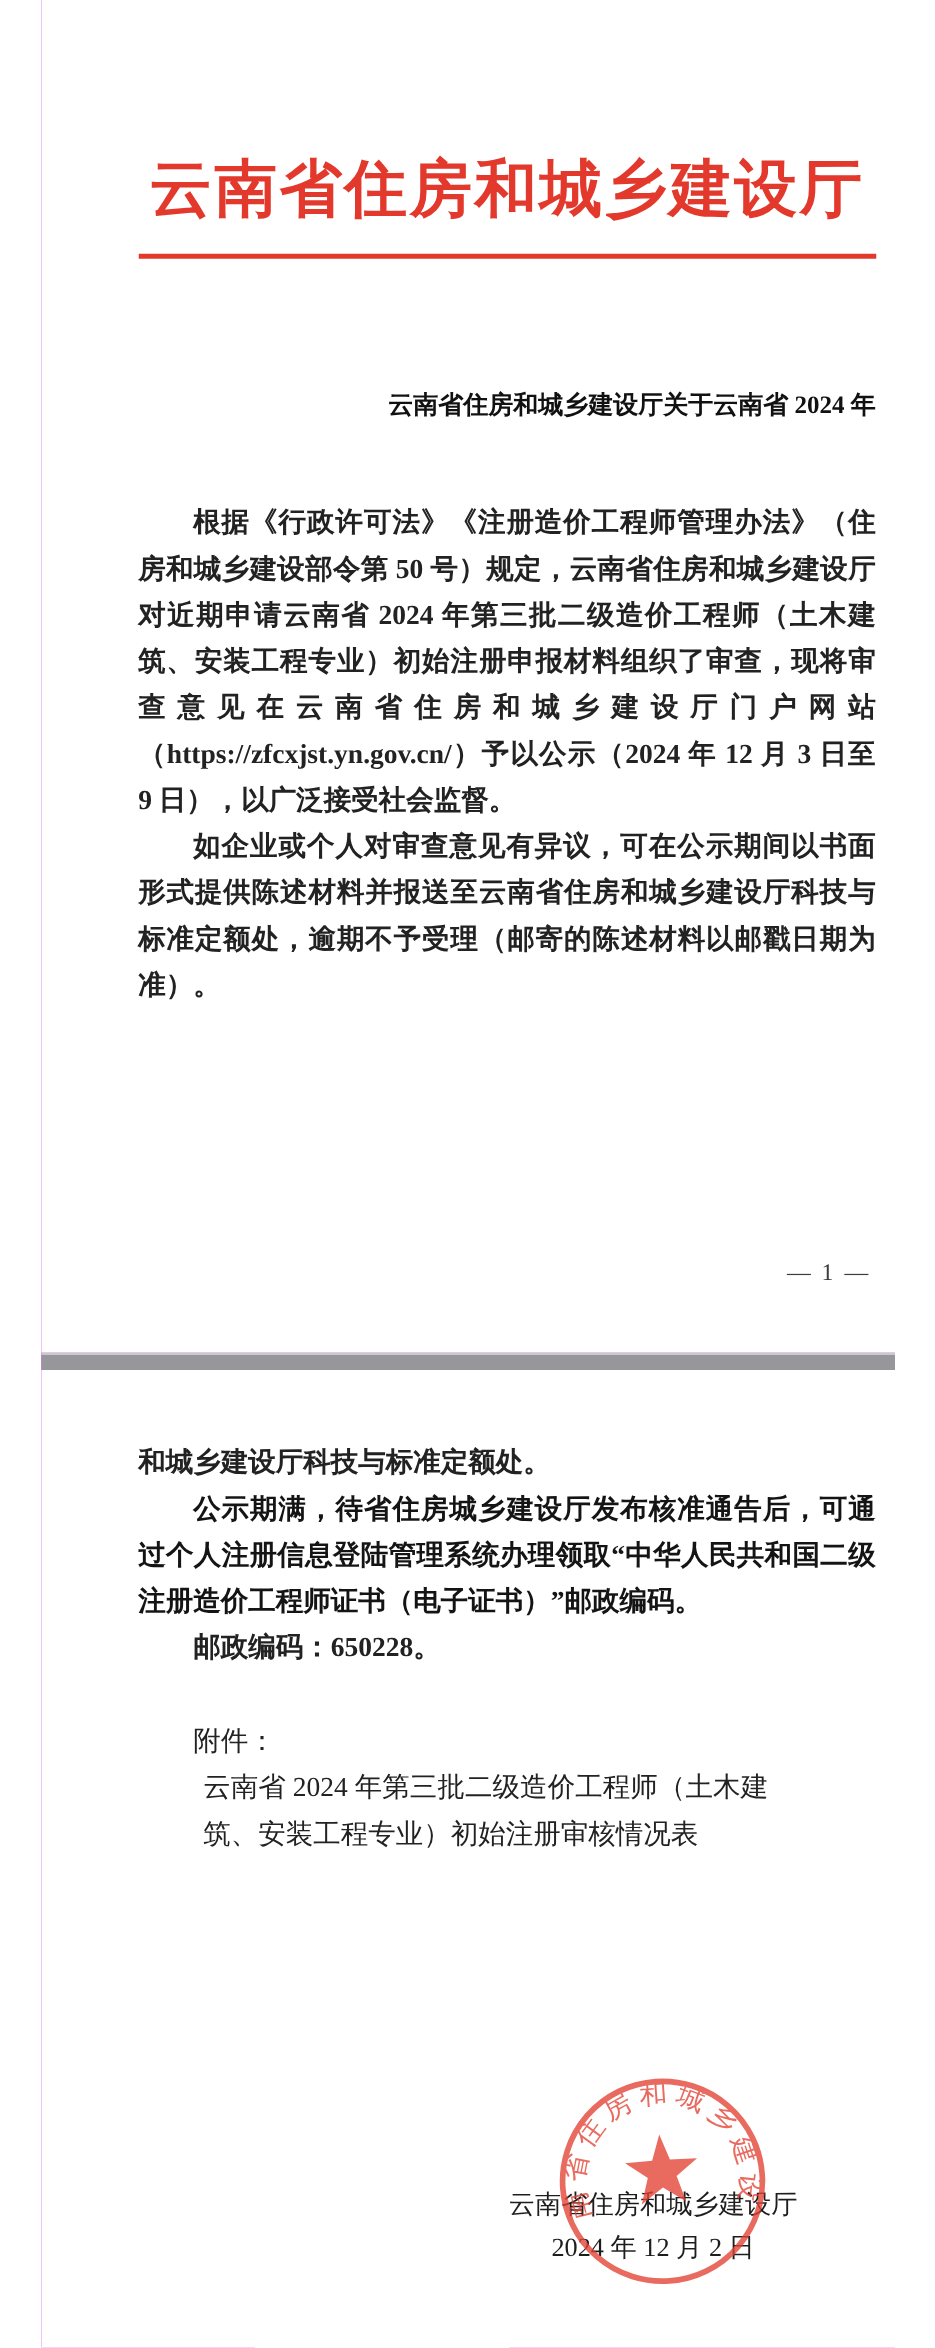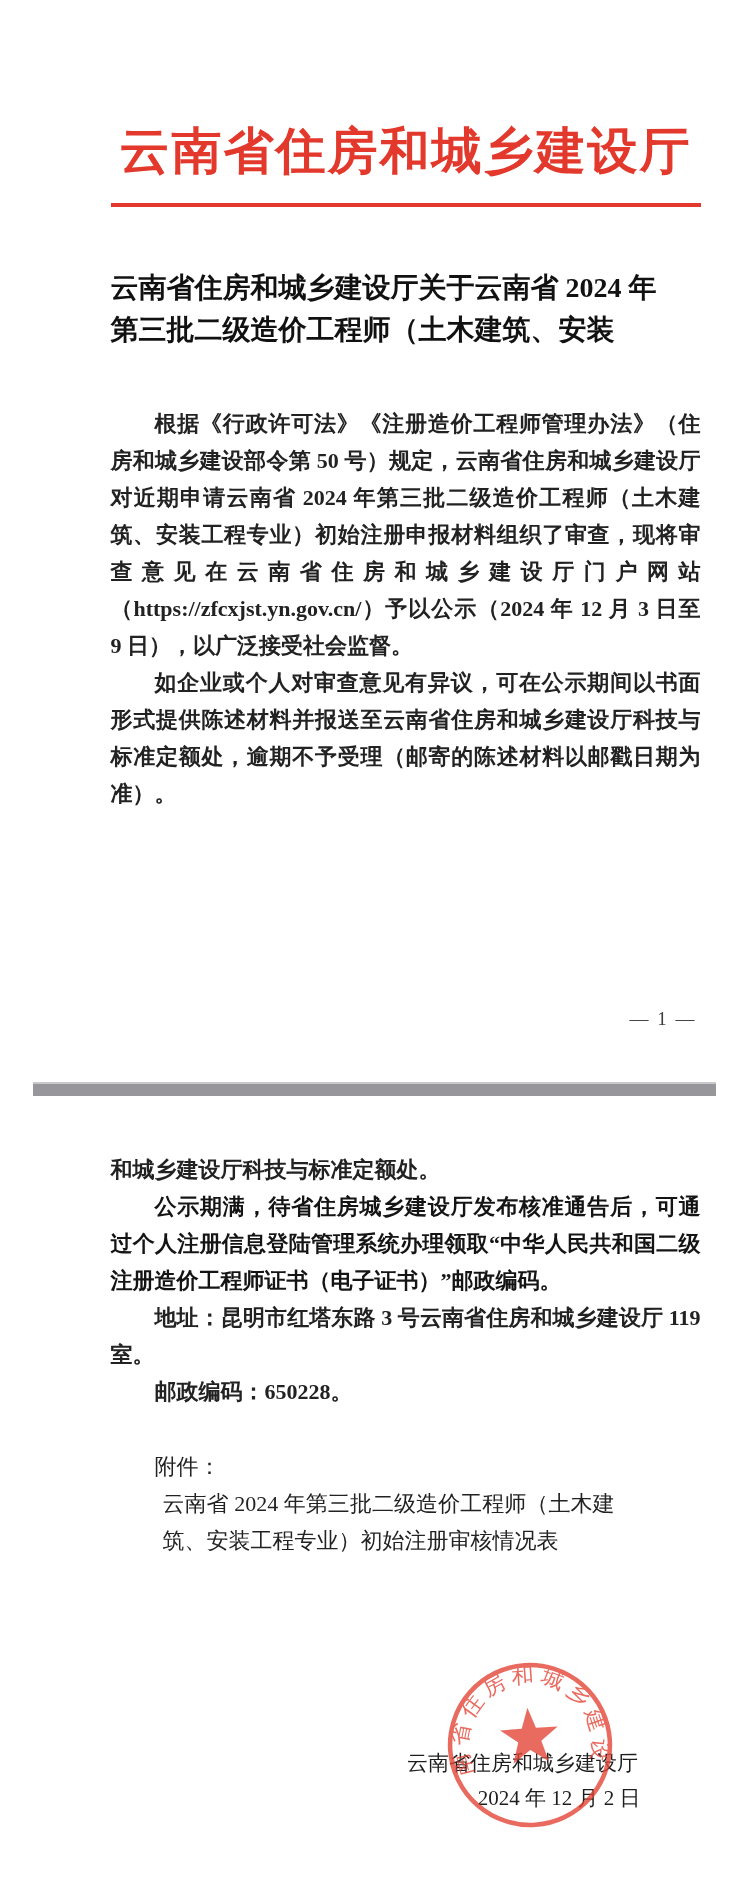--- a/index.html
+++ b/index.html
@@ -32,23 +32,23 @@
     line-height: 1.1;
     white-space: nowrap;
   }
   .red-rule {
     margin-top: 24px;
     height: 4px;
     background: #e3382c;
     width: 100%;
   }
   .doc-title {
-    margin-top: 60px;
-    text-align: left;
-    font-size: 28px;
+    margin-top: 96px;
+    text-align: right;
+    font-size: 20px;
     font-weight: 700;
     color: #111111;
     line-height: 42px;
   }
   .body-text {
     margin-top: 54px;
     font-size: 22px;
     line-height: 37px;
     text-align: justify;
     color: #222222;
@@ -96,21 +96,21 @@
     left: 372px;
     top: 650px;
     width: 236px;
     text-align: center;
     font-size: 21px;
     color: #1d1d1d;
     line-height: 35px;
     z-index: 1;
   }
   .signature .sig-org { white-space: nowrap; }
-  .signature .sig-date { white-space: nowrap; text-align: right; }
+  .signature .sig-date { white-space: nowrap; }
   .seal {
     position: absolute;
     left: 411px;
     top: 563px;
     width: 172px;
     height: 172px;
     opacity: 0.78;
     transform: rotate(-4deg);
     z-index: 2;
     pointer-events: none;
@@ -120,38 +120,36 @@
 <body>
 
 <div class="screen">
 
   <section class="page1">
     <div class="letterhead">云南省住房和城乡建设厅</div>
     <div class="red-rule"></div>
 
     <div class="doc-title">
       <div>云南省住房和城乡建设厅关于云南省 2024 年</div>
-      <div>第三批二级造价工程师（土木建筑、安装</div>
     </div>
 
     <div class="body-text">
       <p>根据《行政许可法》《注册造价工程师管理办法》（住房和城乡建设部令第 50 号）规定，云南省住房和城乡建设厅对近期申请云南省 2024 年第三批二级造价工程师（土木建筑、安装工程专业）初始注册申报材料组织了审查，现将审查意见在云南省住房和城乡建设厅门户网站（https://zfcxjst.yn.gov.cn/）予以公示（2024 年 12 月 3 日至 9 日），以广泛接受社会监督。</p>
       <p>如企业或个人对审查意见有异议，可在公示期间以书面形式提供陈述材料并报送至云南省住房和城乡建设厅科技与标准定额处，逾期不予受理（邮寄的陈述材料以邮戳日期为准）。</p>
     </div>
 
     <div class="page-number">— 1 —</div>
   </section>
 
   <div class="page-divider"></div>
 
   <section class="page2">
     <div class="body-text">
       <p class="no-indent">和城乡建设厅科技与标准定额处。</p>
       <p class="bold-para">公示期满，待省住房城乡建设厅发布核准通告后，可通过个人注册信息登陆管理系统办理领取“中华人民共和国二级注册造价工程师证书（电子证书）”邮政编码。</p>
-      <p>地址：昆明市红塔东路 3 号云南省住房和城乡建设厅 119 室。</p>
       <p>邮政编码：650228。</p>
     </div>
 
     <div class="attachment">
       <span class="att-label">附件：</span>
       <div class="att-text">云南省 2024 年第三批二级造价工程师（土木建筑、安装工程专业）初始注册审核情况表</div>
     </div>
 
     <div class="signature">
       <div class="sig-org">云南省住房和城乡建设厅</div>

